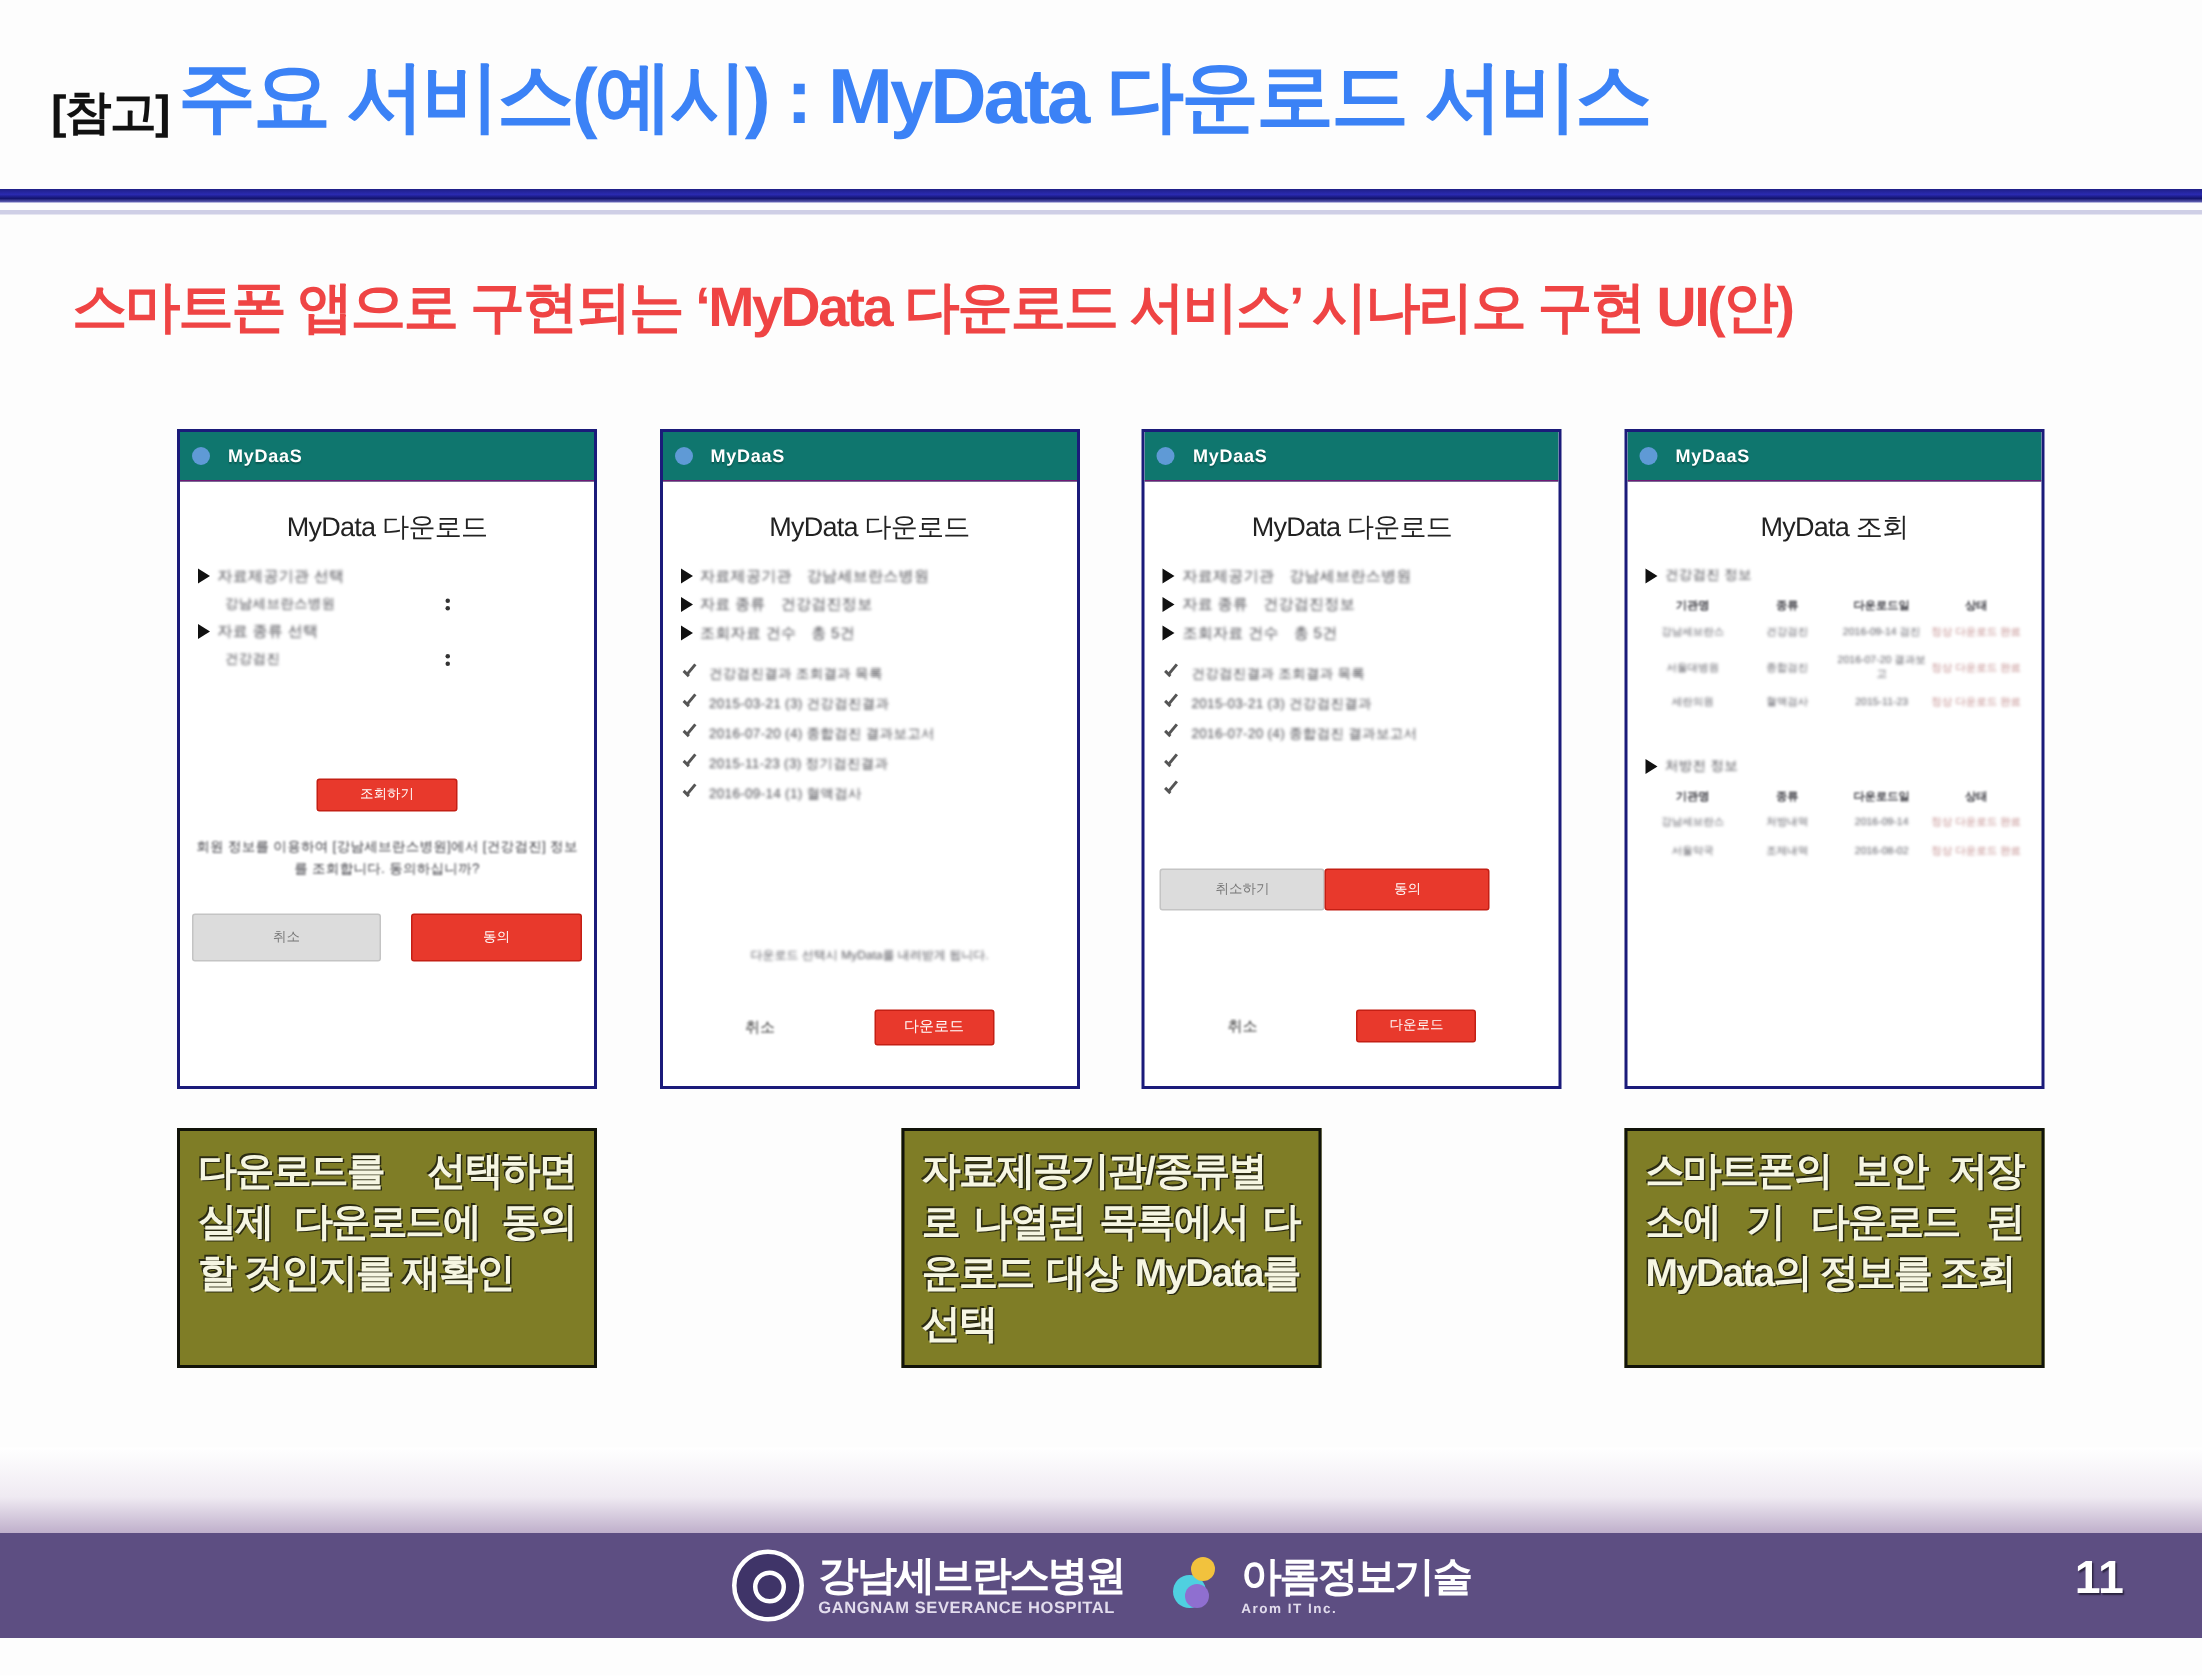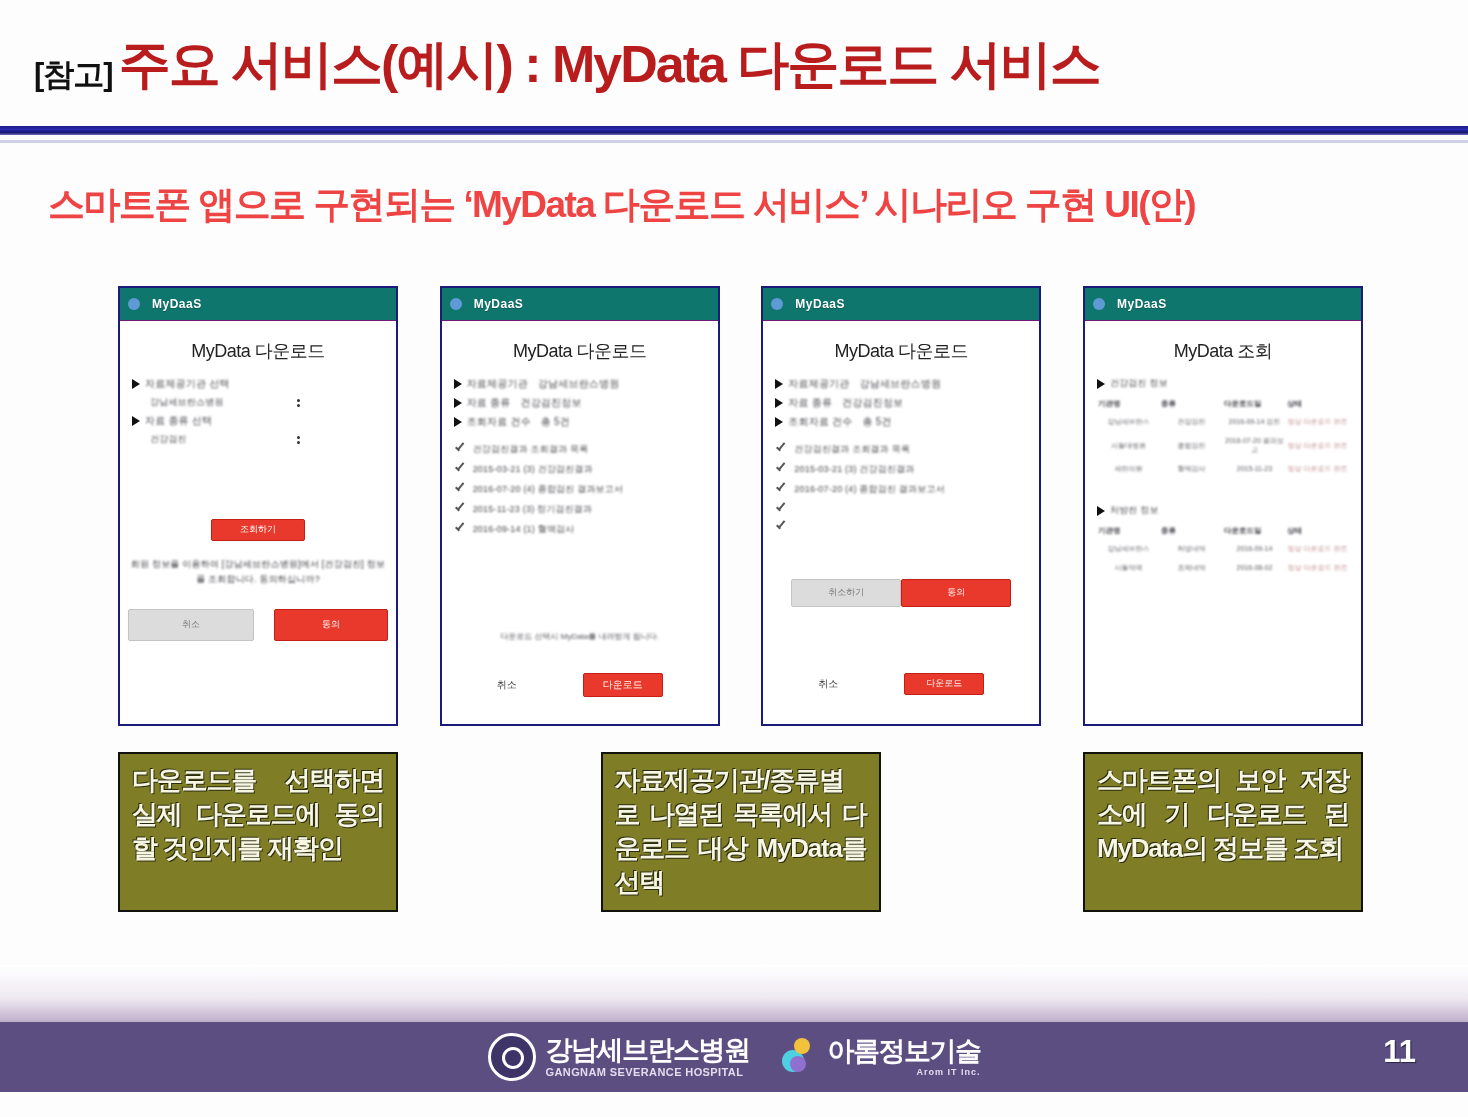--- a/index.html
+++ b/index.html
@@ -14,21 +14,21 @@
   
   .title-row{
     position:absolute;left:0;top:10px;width:100%;height:110px;
     display:flex;align-items:center;
   }
   .title-tag{
     font-size:31px;font-weight:bold;color:#111;margin-left:34px;
     letter-spacing:-1px;align-self:flex-end;margin-bottom:24px;
   }
   .title-main{
-    font-size:52px;font-weight:bold;color:#b91c1c;margin-left:6px;
+    font-size:52px;font-weight:bold;color:#3b82f6;margin-left:6px;
     letter-spacing:-2px;white-space:nowrap;
   }
   .title-rule{
     position:absolute;left:0;top:126px;width:100%;height:9px;
     background:linear-gradient(to bottom,#1f1f86 0%,#2a2ab0 40%,#14146e 70%,#6b6bbd 100%);
   }
   .title-rule2{
     position:absolute;left:0;top:140px;width:100%;height:3px;
     background:#cfcfe6;
   }
@@ -141,38 +141,38 @@
   
   .p3-dialog{
     position:absolute;left:6px;right:6px;top:250px;
     text-align:center;
   }
   .p3-dialog .msg{
     font-size:8.5px;line-height:14px;color:#3a3a40;filter:blur(.85px);
     padding:0 6px;
   }
   .p3-dialog .row{
-    display:flex;justify-content:center;align-items:center;
+    display:flex;justify-content:flex-start;align-items:center;
     margin-top:8px;padding:0 4px;
   }
   .p3-dialog .gray-btn{width:108px;height:26px;line-height:25px;}
   .p3-dialog .red-btn{width:108px;height:26px;line-height:25px;}
   .p3-bottom{
     position:absolute;left:22px;right:22px;top:352px;
     display:flex;justify-content:space-around;align-items:center;
   }
   .p3-bottom .cancel{font-size:10px;color:#333;filter:blur(.7px);}
   .p3-bottom .red-btn{width:78px;height:20px;line-height:19px;font-size:9px;}
 
   
   .grp-head{display:flex;align-items:center;font-size:9px;margin:8px 0 6px;}
   .mini-table{width:100%;border-collapse:collapse;table-layout:fixed;}
   .mini-table th{
     font-size:7.5px;font-weight:bold;color:#3d3d44;padding:3px 1px;
-    text-align:left;filter:blur(.85px);
+    text-align:center;filter:blur(.85px);
   }
   .mini-table td{
     font-size:7px;color:#5c5c64;padding:5px 1px;text-align:center;
     filter:blur(.9px);line-height:9px;word-break:break-all;
   }
   .mini-table td.pink{color:#c08a8a;}
 
   
   .captions{
     position:absolute;left:118px;top:752px;width:1245px;height:162px;
@@ -210,21 +210,21 @@
   }
   .mark2{
     width:38px;height:38px;flex:0 0 auto;position:relative;
   }
   .mark2 .b1{position:absolute;left:2px;top:12px;width:22px;height:22px;border-radius:50%;background:#4fd0e0;}
   .mark2 .b2{position:absolute;left:14px;top:0px;width:16px;height:16px;border-radius:50%;background:#f2c23d;}
   .mark2 .b3{position:absolute;left:10px;top:18px;width:16px;height:16px;border-radius:50%;background:#8f6fd0;}
   .logo-txt{display:flex;flex-direction:column;line-height:1;}
   .logo-ko{color:#fff;font-size:27px;font-weight:bold;letter-spacing:-1.5px;}
   .logo-en{color:#e2dced;font-size:11px;font-weight:bold;letter-spacing:.4px;margin-top:3px;}
-  .logo-en.small{font-size:9px;letter-spacing:1px;text-align:right;}
+  .logo-en.small{font-size:9px;letter-spacing:1px;text-align:left;}
   .pageno{
     position:absolute;right:52px;top:1034px;color:#ffffff;
     font-size:31px;font-weight:bold;text-shadow:1px 1px 1px #2b2340;
   }
 </style>
 </head>
 <body>
 
 <div class="slide">
 

